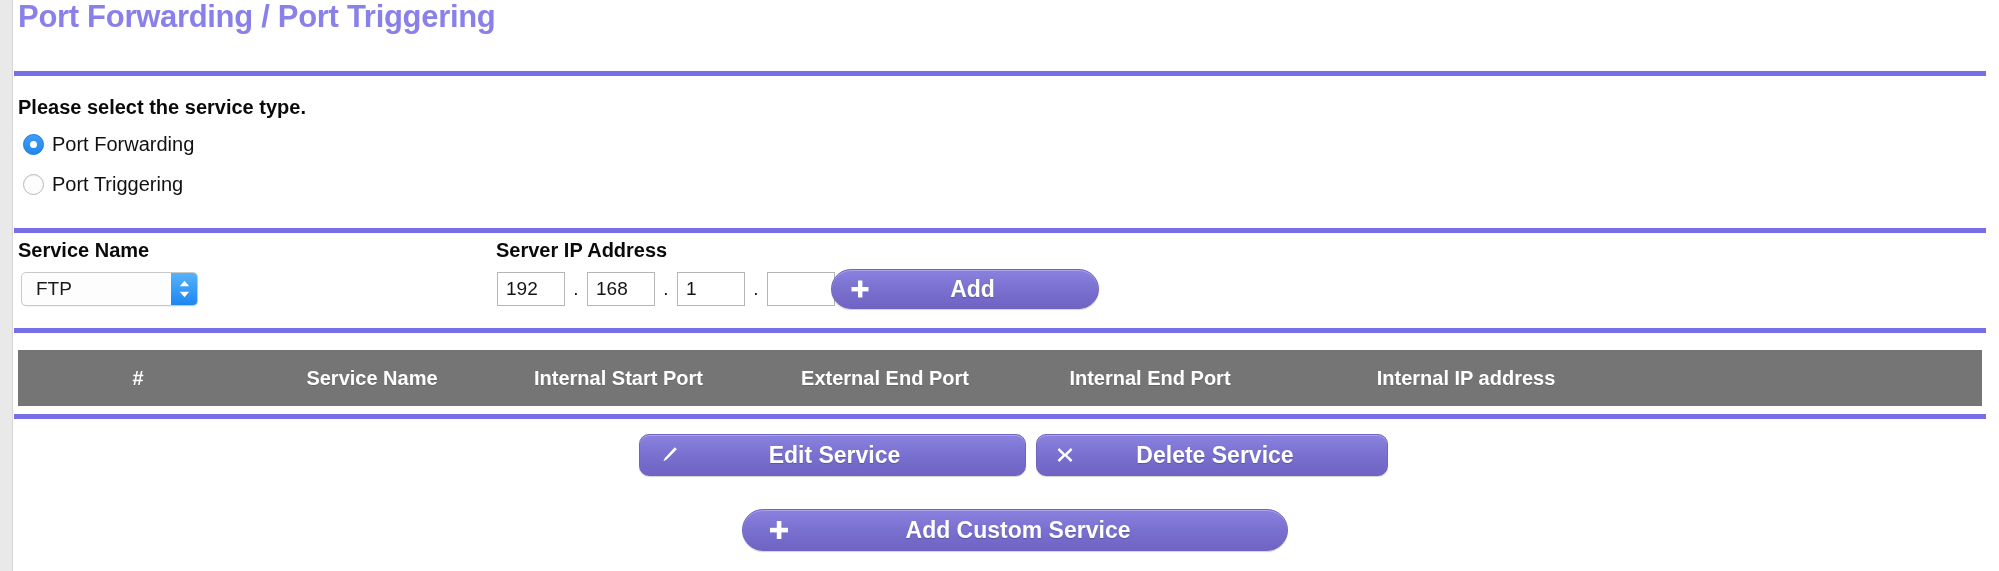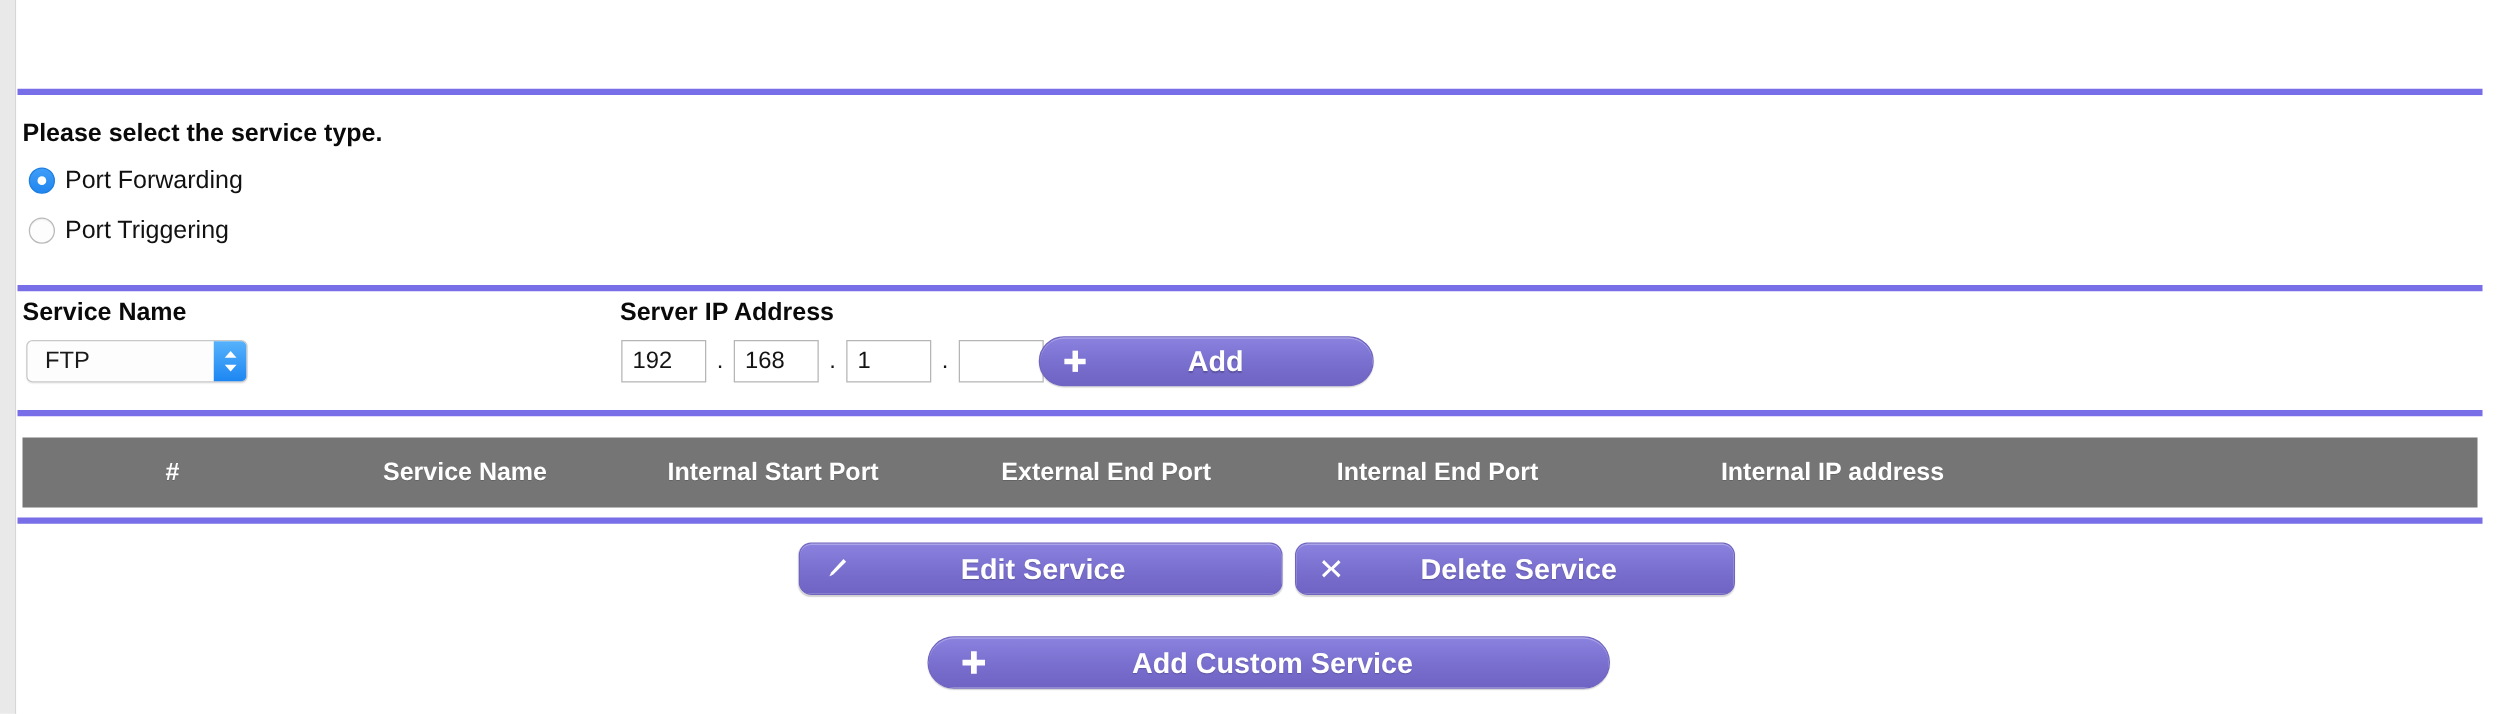--- a/index.html
+++ b/index.html
@@ -282,20 +282,21 @@
   .th.c-iep   { width: 262px; }
   .th.c-ip    { width: 370px; }
 </style>
 </head>
 <body>
 
 <div class="left-gutter"></div>
 
 <div class="page">
 
+  <div class="page-title">Port Forwarding / Port Triggering</div>
 
   <div class="rule r1"></div>
 
   <div class="label-bold lbl-service-type">Please select the service type.</div>
 
   <div class="radio-row r-fwd">
     <span class="radio on"></span>
     <span class="radio-label">Port Forwarding</span>
   </div>
 

